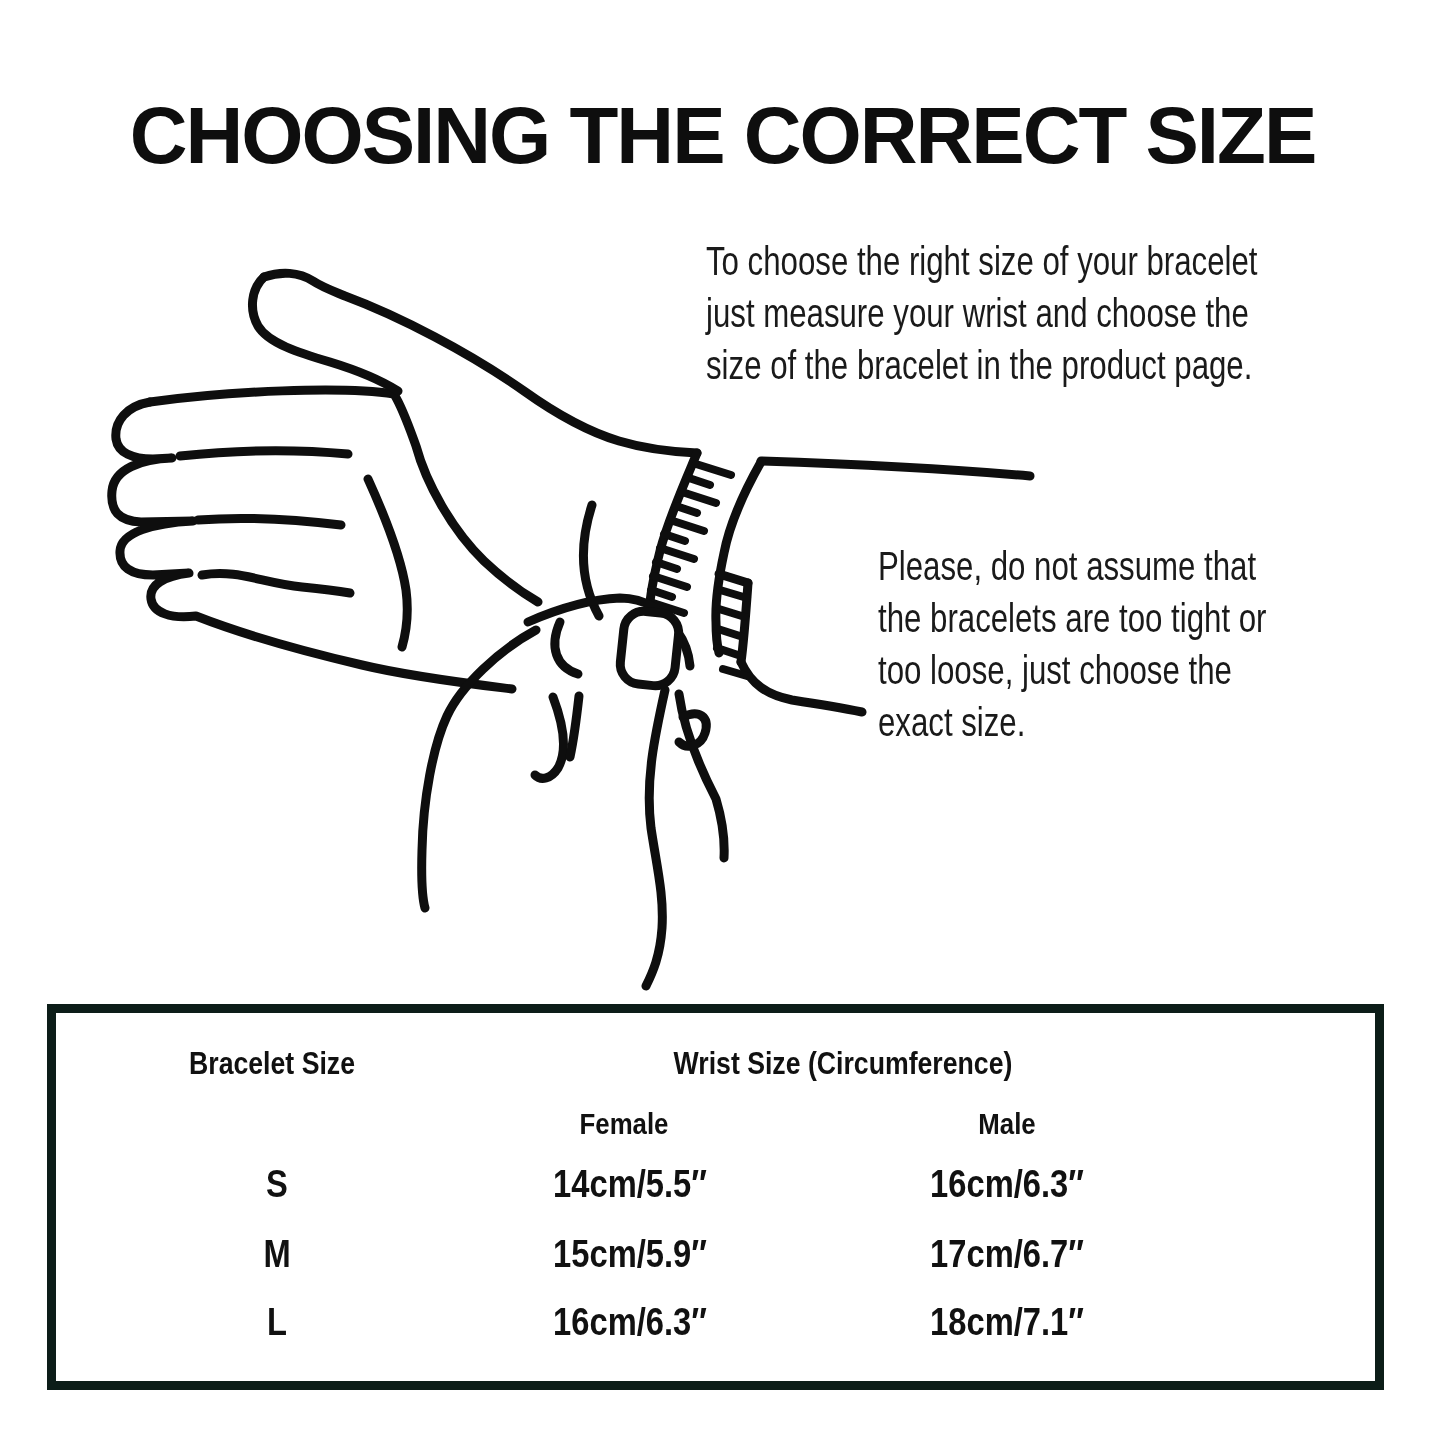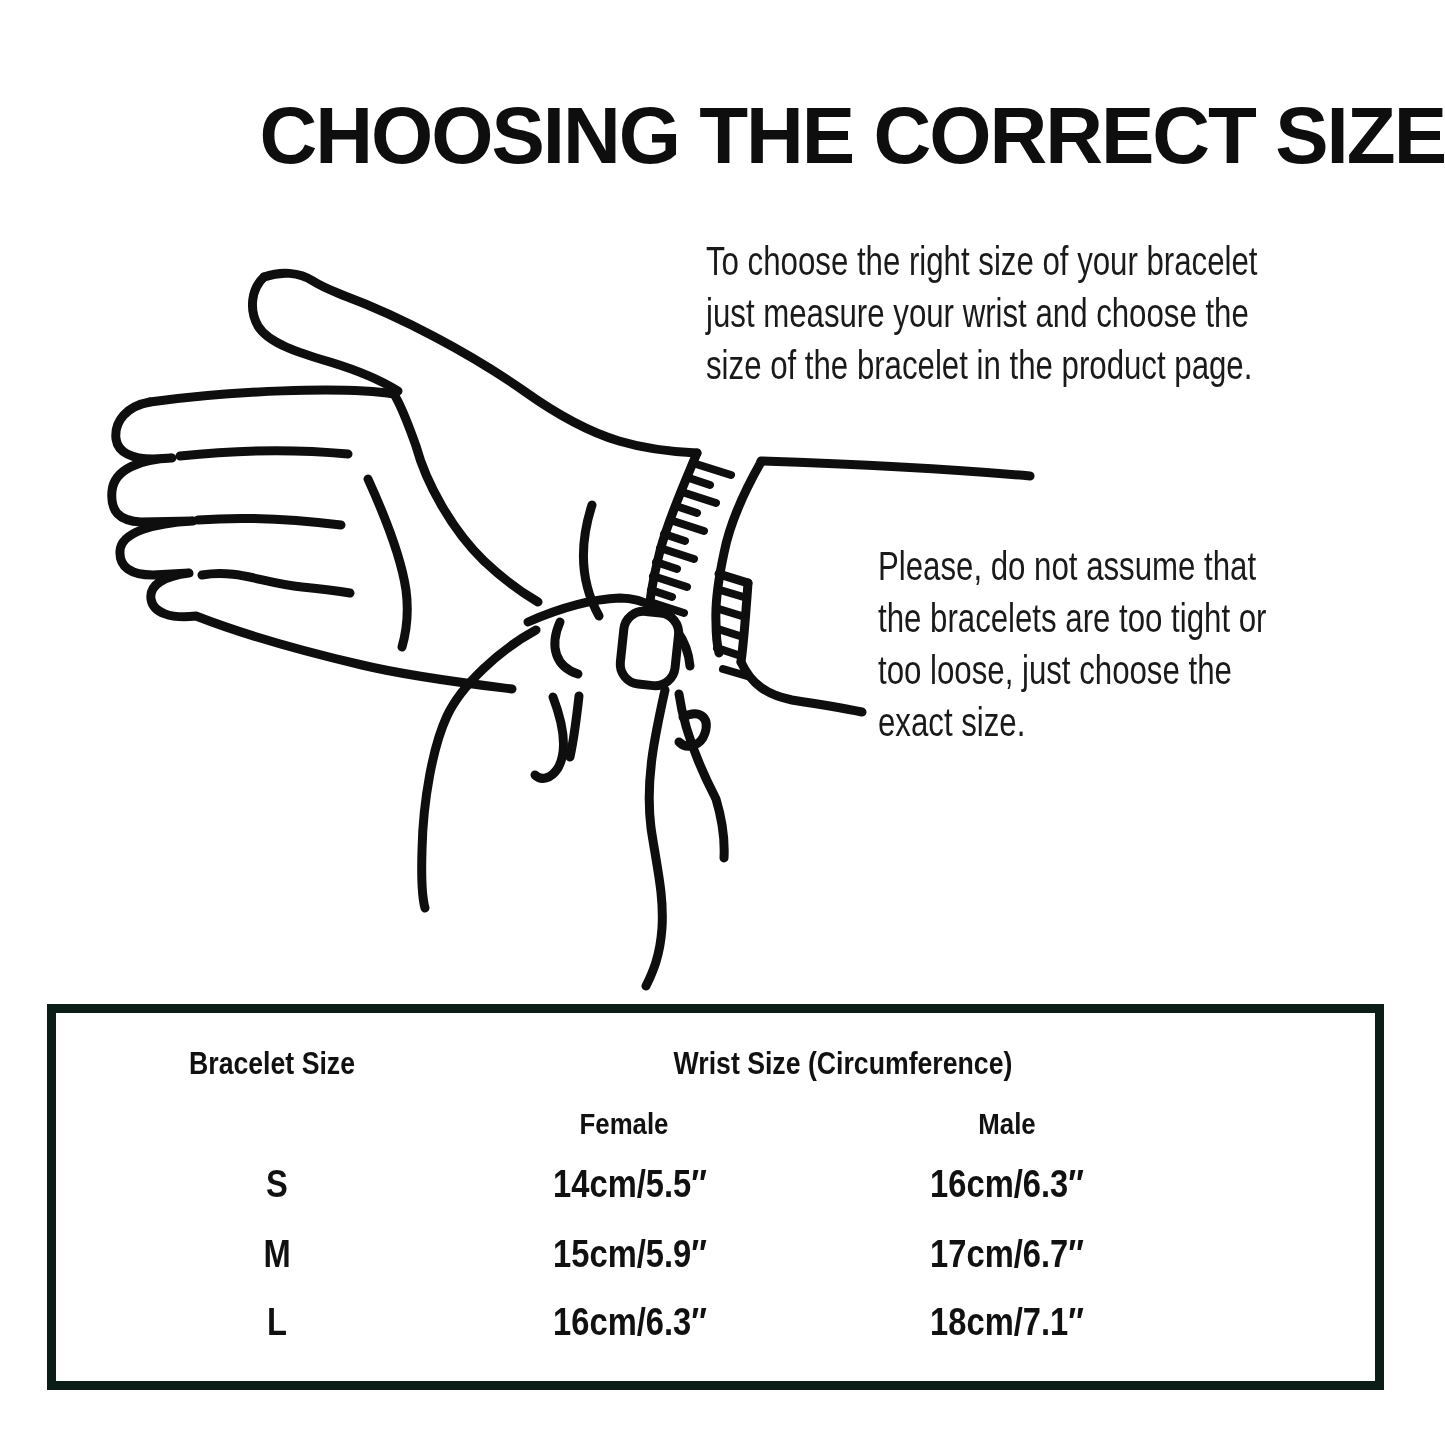--- a/index.html
+++ b/index.html
@@ -7,21 +7,21 @@
     position:relative;
     width:1445px;height:1444px;
     background:#ffffff;
     overflow:hidden;
     font-family:"Liberation Sans","DejaVu Sans",sans-serif;
     color:#111111;
   }
   .title{
     position:absolute;top:96px;left:0;width:100%;
     margin:0;
-    text-align:right;
+    text-align:center;
     font-size:80px;line-height:80px;font-weight:700;
     letter-spacing:-2px;
     color:#0e0e0e;
     white-space:nowrap;
   }
   .para{
     position:absolute;
     font-size:40px;line-height:52px;font-weight:400;
     color:#1a1a1a;
     transform:scaleX(0.78);

